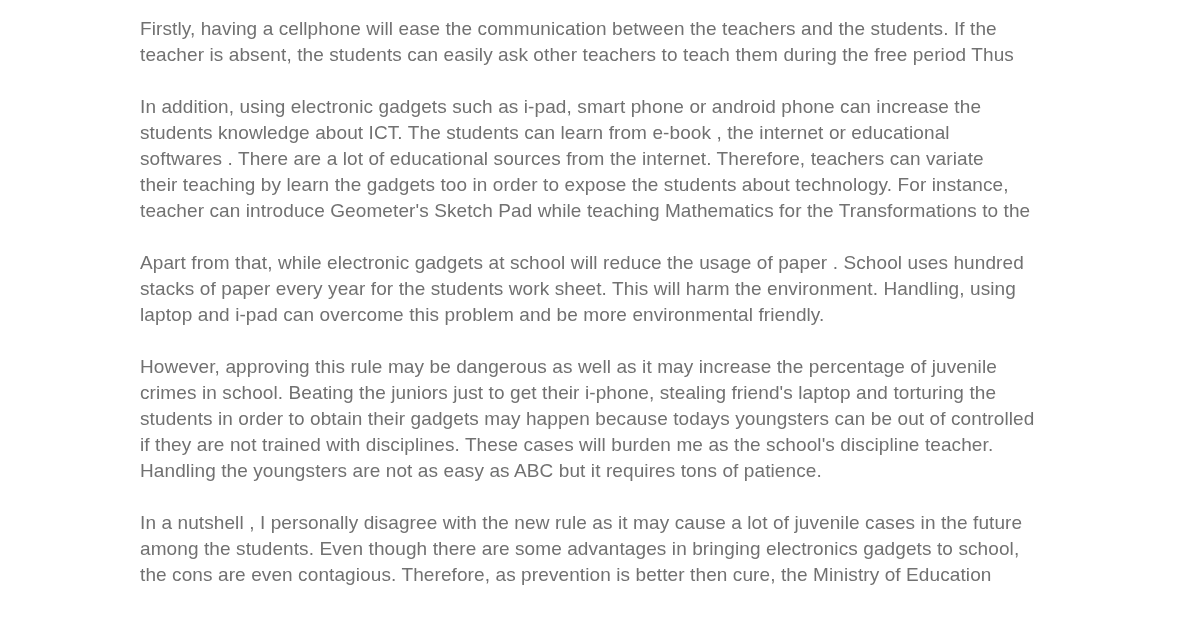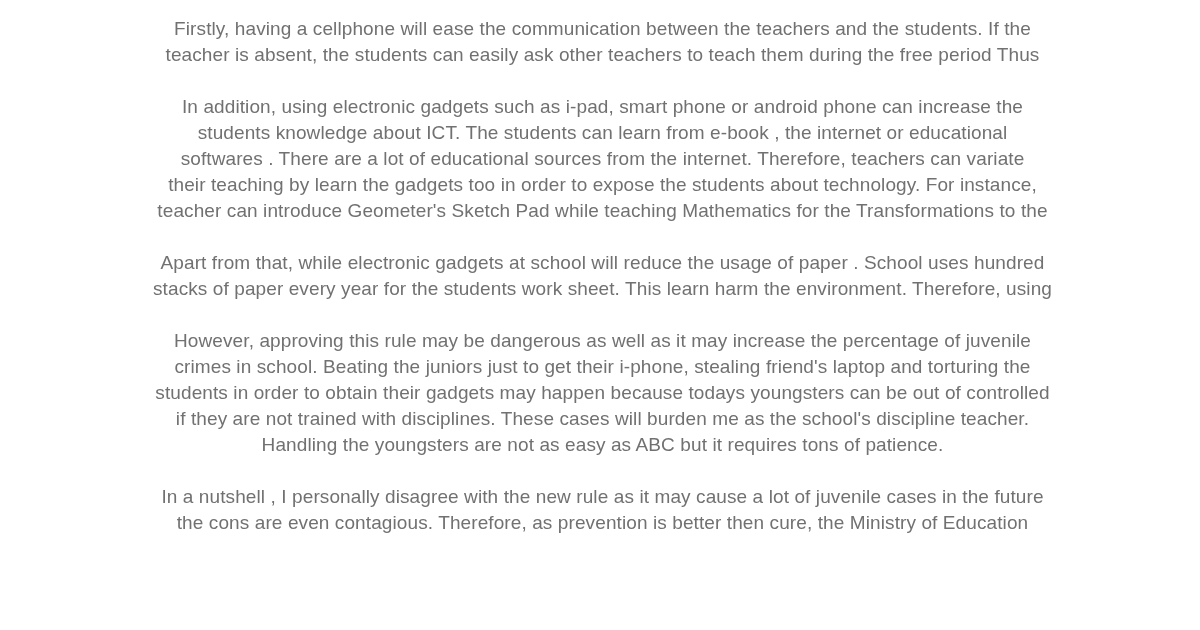--- a/index.html
+++ b/index.html
@@ -20,21 +20,20 @@
     left: 140px;
     top: 16px;
     width: 925px;
     color: #717171;
     font-size: 19px;
     line-height: 26px;
     letter-spacing: 0.1px;
   }
   .paragraph {
     margin: 0 0 26px 0;
-    text-align: center;
   }
   .text-line {
     white-space: nowrap;
   }
 </style>
 </head>
 <body>
 
 <div class="page">
   <div class="doc-text" style="color: rgb(113, 113, 113);">
@@ -44,27 +43,29 @@
       </div>
       <div class="paragraph">
         <div class="text-line">In addition, using electronic gadgets such as i-pad, smart phone or android phone can increase the</div>
         <div class="text-line">students knowledge about ICT. The students can learn from e-book , the internet or educational</div>
         <div class="text-line">softwares . There are a lot of educational sources from the internet. Therefore, teachers can variate</div>
         <div class="text-line">their teaching by learn the gadgets too in order to expose the students about technology. For instance,</div>
         <div class="text-line">teacher can introduce Geometer's Sketch Pad while teaching Mathematics for the Transformations to the</div>
       </div>
       <div class="paragraph">
         <div class="text-line">Apart from that, while electronic gadgets at school will reduce the usage of paper . School uses hundred</div>
-        <div class="text-line">stacks of paper every year for the students work sheet. This learn harm the environment. Therefore, using</div>
+        <div class="text-line">stacks of paper every year for the students work sheet. This will harm the environment. Handling, using</div>
+        <div class="text-line">laptop and i-pad can overcome this problem and be more environmental friendly.</div>
       </div>
       <div class="paragraph">
         <div class="text-line">However, approving this rule may be dangerous as well as it may increase the percentage of juvenile</div>
         <div class="text-line">crimes in school. Beating the juniors just to get their i-phone, stealing friend's laptop and torturing the</div>
         <div class="text-line">students in order to obtain their gadgets may happen because todays youngsters can be out of controlled</div>
         <div class="text-line">if they are not trained with disciplines. These cases will burden me as the school's discipline teacher.</div>
         <div class="text-line">Handling the youngsters are not as easy as ABC but it requires tons of patience.</div>
       </div>
       <div class="paragraph">
         <div class="text-line">In a nutshell , I personally disagree with the new rule as it may cause a lot of juvenile cases in the future</div>
+        <div class="text-line">among the students. Even though there are some advantages in bringing electronics gadgets to school,</div>
         <div class="text-line">the cons are even contagious. Therefore, as prevention is better then cure, the Ministry of Education</div>
       </div>
     </div>
 </div>
 
 </body></html>

